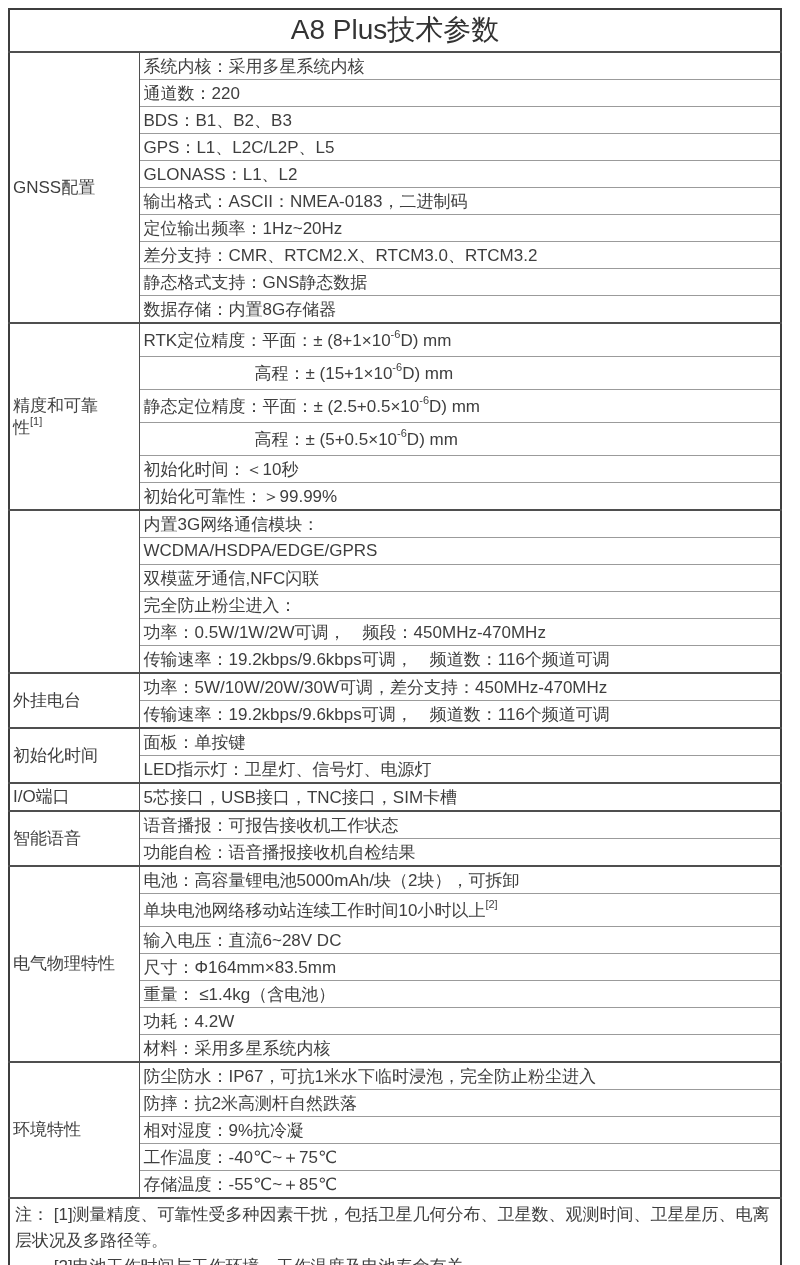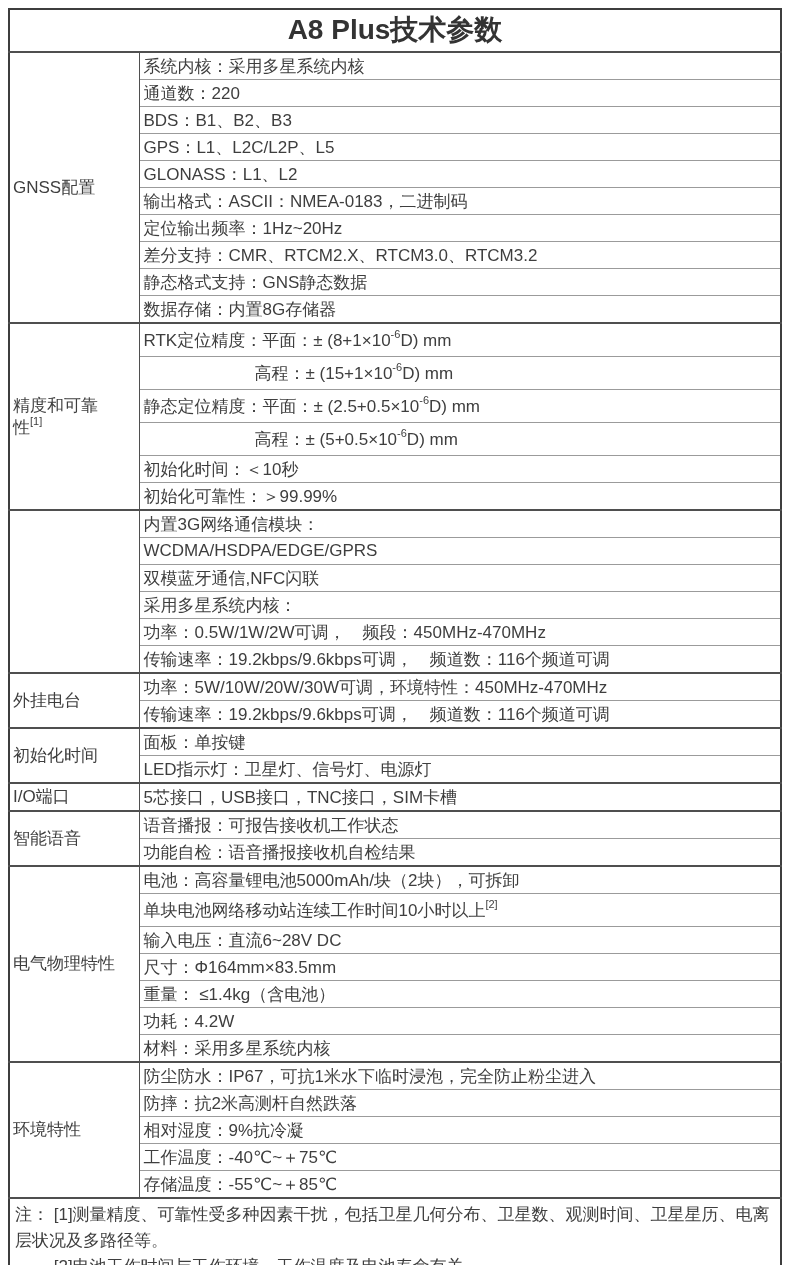--- a/index.html
+++ b/index.html
@@ -35,21 +35,20 @@
     white-space: pre-wrap;
     overflow: hidden;
   }
   td.title-cell {
     height: 30px;
     text-align: center;
     font-size: 28px;
     color: #333333;
     padding: 1px 0 2px 0;
     letter-spacing: 0px;
-    font-weight: bold;
   }
   td.label-cell {
     border-right: 1px solid #4f4f4f;
     line-height: 22px;
     padding: 0 3px;
   }
   td.value-cell {
     border-top: 1px solid #9b9b9b;
   }
   td.section-start {
@@ -141,31 +140,31 @@
           <td class="label-cell section-start" rowspan="6"><span></span></td>
           <td class="value-cell section-start"><span>内置3G网络通信模块：</span></td>
         </tr>
         <tr>
           <td class="value-cell"><span>WCDMA/HSDPA/EDGE/GPRS</span></td>
         </tr>
         <tr>
           <td class="value-cell"><span>双模蓝牙通信,NFC闪联</span></td>
         </tr>
         <tr>
-          <td class="value-cell"><span>采用多星系统内核：</span></td>
+          <td class="value-cell"><span>完全防止粉尘进入：</span></td>
         </tr>
         <tr>
           <td class="value-cell"><span>功率：0.5W/1W/2W可调，　频段：450MHz-470MHz</span></td>
         </tr>
         <tr>
           <td class="value-cell"><span>传输速率：19.2kbps/9.6kbps可调，　频道数：116个频道可调</span></td>
         </tr>
         <tr>
           <td class="label-cell section-start" rowspan="2"><span>外挂电台</span></td>
-          <td class="value-cell section-start"><span>功率：5W/10W/20W/30W可调，环境特性：450MHz-470MHz</span></td>
+          <td class="value-cell section-start"><span>功率：5W/10W/20W/30W可调，差分支持：450MHz-470MHz</span></td>
         </tr>
         <tr>
           <td class="value-cell"><span>传输速率：19.2kbps/9.6kbps可调，　频道数：116个频道可调</span></td>
         </tr>
         <tr>
           <td class="label-cell section-start" rowspan="2"><span>初始化时间</span></td>
           <td class="value-cell section-start"><span>面板：单按键</span></td>
         </tr>
         <tr>
           <td class="value-cell"><span>LED指示灯：卫星灯、信号灯、电源灯</span></td>

